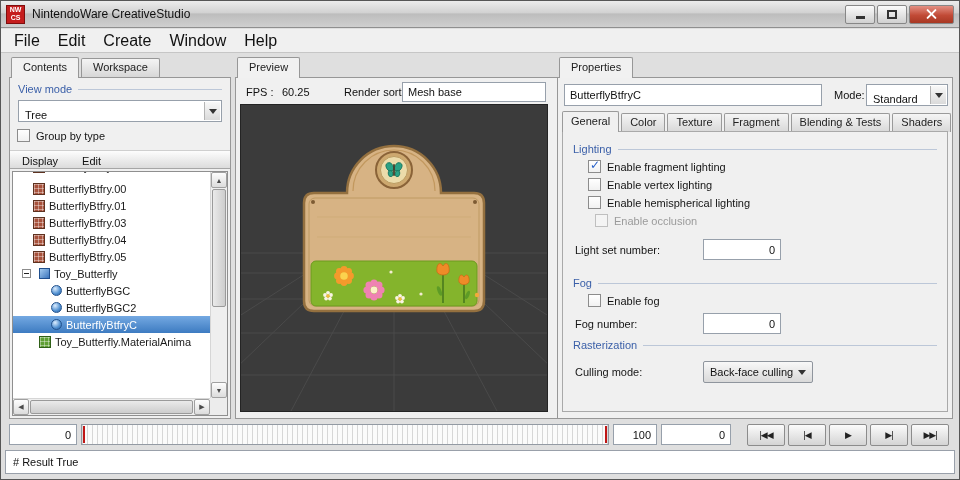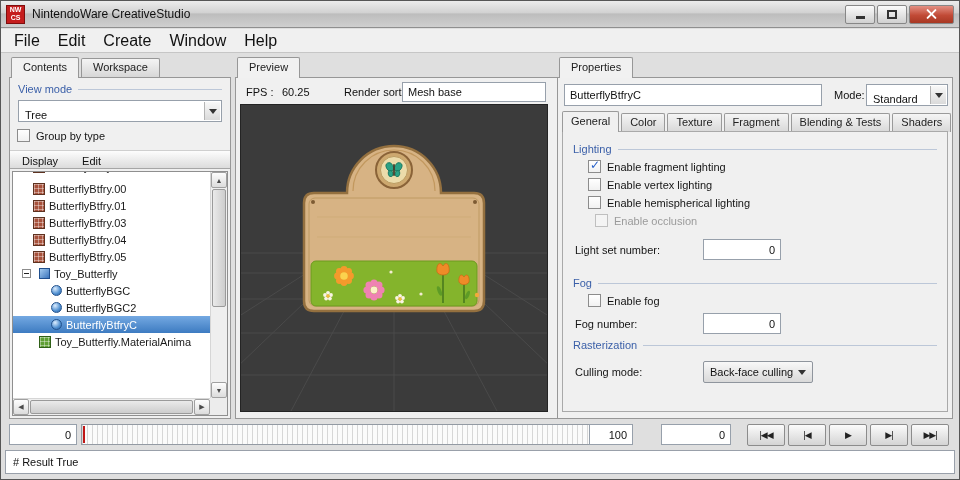--- a/index.html
+++ b/index.html
@@ -386,21 +386,21 @@
       </div>
     </div>
   </div>
 
   <div class="timeline">
     <div class="numfield" style="left:8px;width:68px">0</div>
     <div class="track">
       <span class="mark" style="left:1px"></span>
       <span class="mark" style="right:1px"></span>
     </div>
-    <div class="numfield" style="left:588px;width:44px">100</div>
+    <div class="numfield" style="left:612px;width:44px">100</div>
     <div class="numfield" style="left:660px;width:70px">0</div>
     <div class="pbtn" style="left:746px">
         <span>|◀◀</span>
       </div>
     <div class="pbtn" style="left:787px">
         <span>|◀</span>
       </div>
     <div class="pbtn" style="left:828px">
         <span>▶</span>
       </div>

